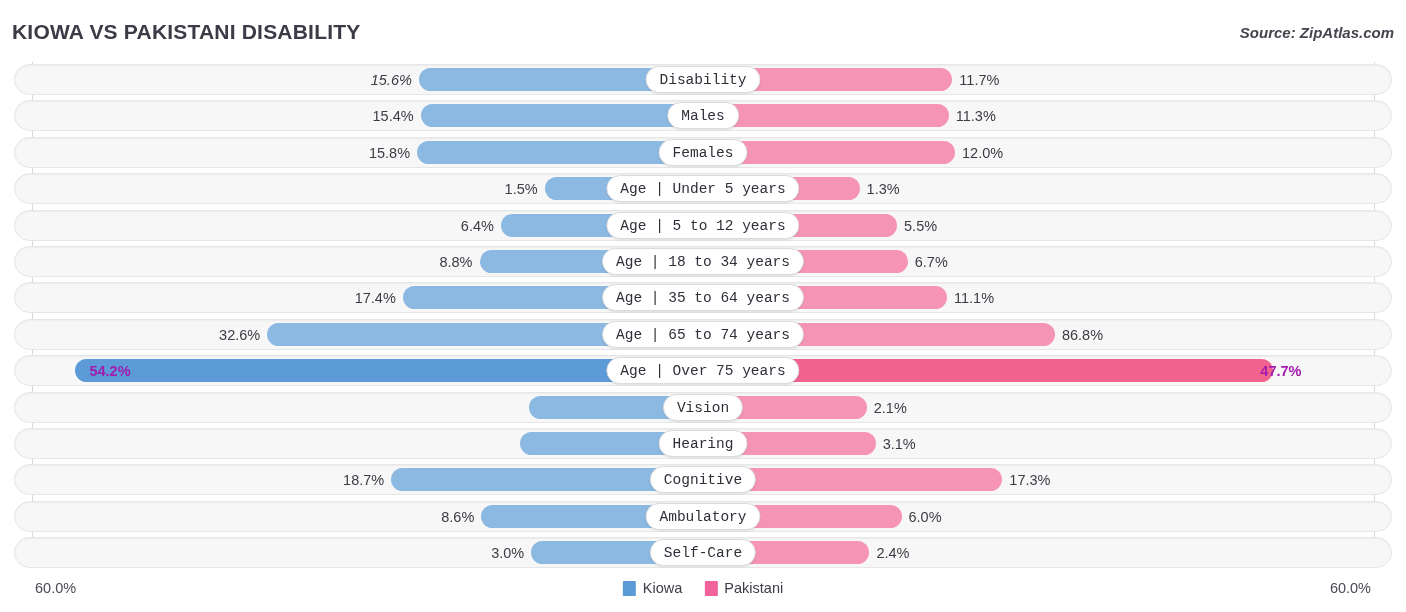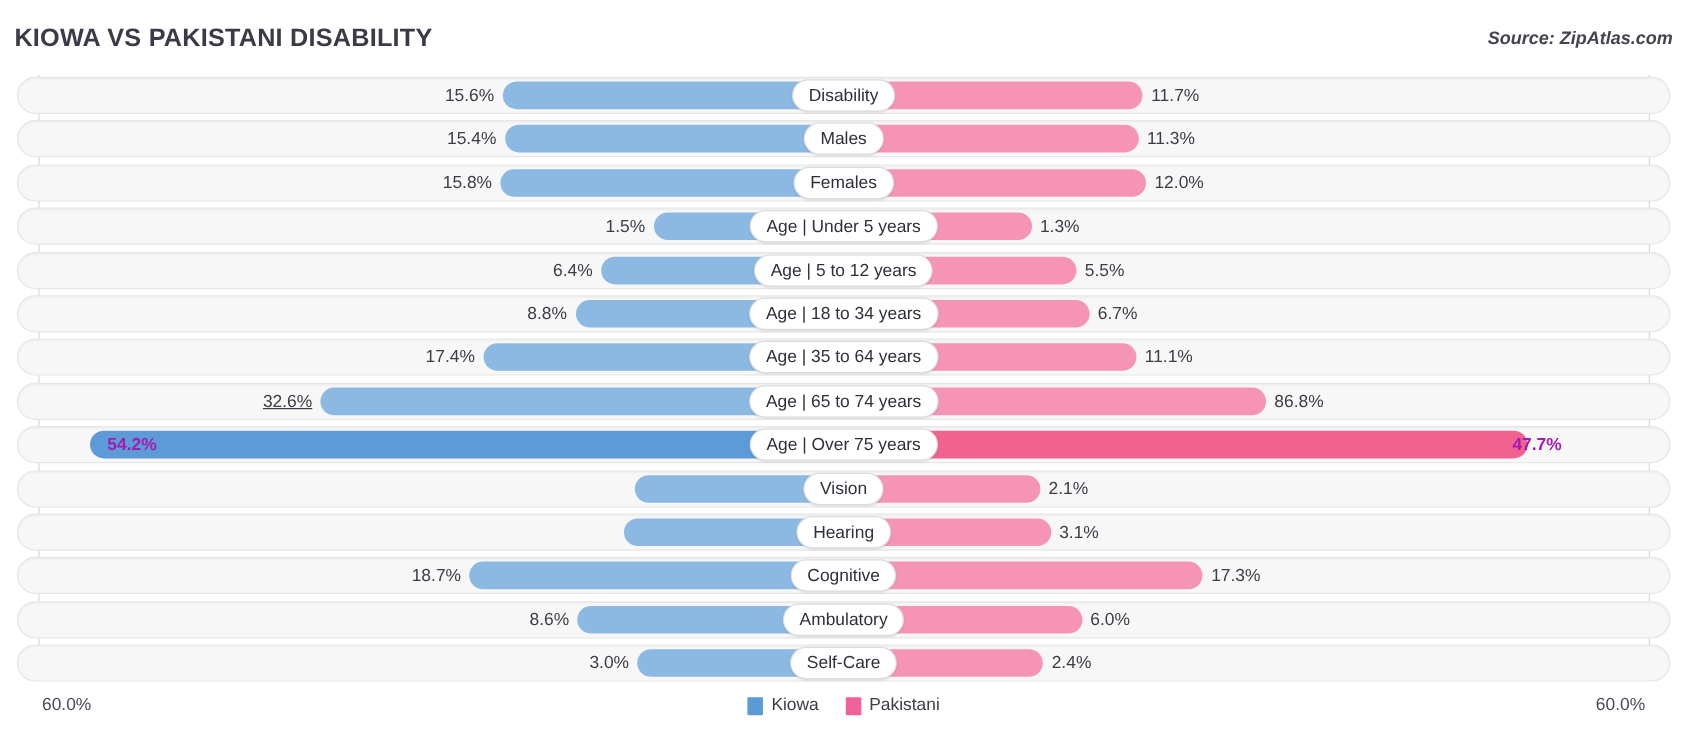--- a/index.html
+++ b/index.html
@@ -72,20 +72,21 @@
     transform: translateX(-50%);
     height: 27px; line-height: 26px;
     padding: 0 13px;
     background: #ffffff;
     border: 1px solid #dcdce0;
     border-radius: 14px;
     font-size: 14.5px; color: #2f2f3a;
     white-space: nowrap;
     box-shadow: 0 1px 2px rgba(0,0,0,.10);
     z-index: 4;
+    font-family: Liberation Mono, monospace;
   }
 
   
   .footer {
     position: absolute; left: 0; top: 568px;
     width: 1406px; height: 44px;
   }
   .axis-label {
     position: absolute; top: 12px;
     font-size: 14.5px; color: #4a4a55;
@@ -113,21 +114,21 @@
     <div class="source">Source: ZipAtlas.com</div>
   </div>
 
   <div class="plot">
     <div class="gridline gl-left"></div>
     <div class="gridline gl-right"></div>
     <div class="rows" id="rows">
         <div class="row">
           <div class="bar bar-left c-left" style="width: 284.152px;"></div>
           <div class="bar bar-right c-right" style="width: 249.364px;"></div>
-          <div class="val val-left" style="right: calc(50% + 291.152px); left: 0px;">15.6%</div>
+          <div class="val val-left" style="right: calc(50% + 291.152px); left: 0px; font-style: italic;">15.6%</div>
           <div class="val val-right" style="left: calc(50% + 256.364px);">11.7%</div>
           <div class="pill">Disability</div>
         </div>
         <div class="row">
           <div class="bar bar-left c-left" style="width: 282.368px;"></div>
           <div class="bar bar-right c-right" style="width: 245.796px;"></div>
           <div class="val val-left" style="right: calc(50% + 289.368px); left: 0px;">15.4%</div>
           <div class="val val-right" style="left: calc(50% + 252.796px);">11.3%</div>
           <div class="pill">Males</div>
         </div>
@@ -162,21 +163,21 @@
         <div class="row">
           <div class="bar bar-left c-left" style="width: 300.208px;"></div>
           <div class="bar bar-right c-right" style="width: 244.012px;"></div>
           <div class="val val-left" style="right: calc(50% + 307.208px); left: 0px;">17.4%</div>
           <div class="val val-right" style="left: calc(50% + 251.012px);">11.1%</div>
           <div class="pill">Age | 35 to 64 years</div>
         </div>
         <div class="row">
           <div class="bar bar-left c-left" style="width: 435.792px;"></div>
           <div class="bar bar-right c-right" style="width: 351.944px;"></div>
-          <div class="val val-left" style="right: calc(50% + 442.792px); left: 0px; text-decoration: underline;">32.6%</div>
+          <div class="val val-left" style="right: calc(50% + 442.792px); left: 0px;">32.6%</div>
           <div class="val val-right" style="left: calc(50% + 358.944px);">86.8%</div>
           <div class="pill">Age | 65 to 74 years</div>
         </div>
         <div class="row">
           <div class="bar bar-left c-left hi" style="width: 628.464px;"></div>
           <div class="bar bar-right c-right hi" style="width: 570.484px;"></div>
           <div class="val val-left inside" style="right: calc(50% + 572.464px); left: auto; text-align: left;">54.2%</div>
           <div class="val val-right inside" style="left: calc(50% + 514.484px); text-align: right; width: 48px;">47.7%</div>
           <div class="pill">Age | Over 75 years</div>
         </div>

